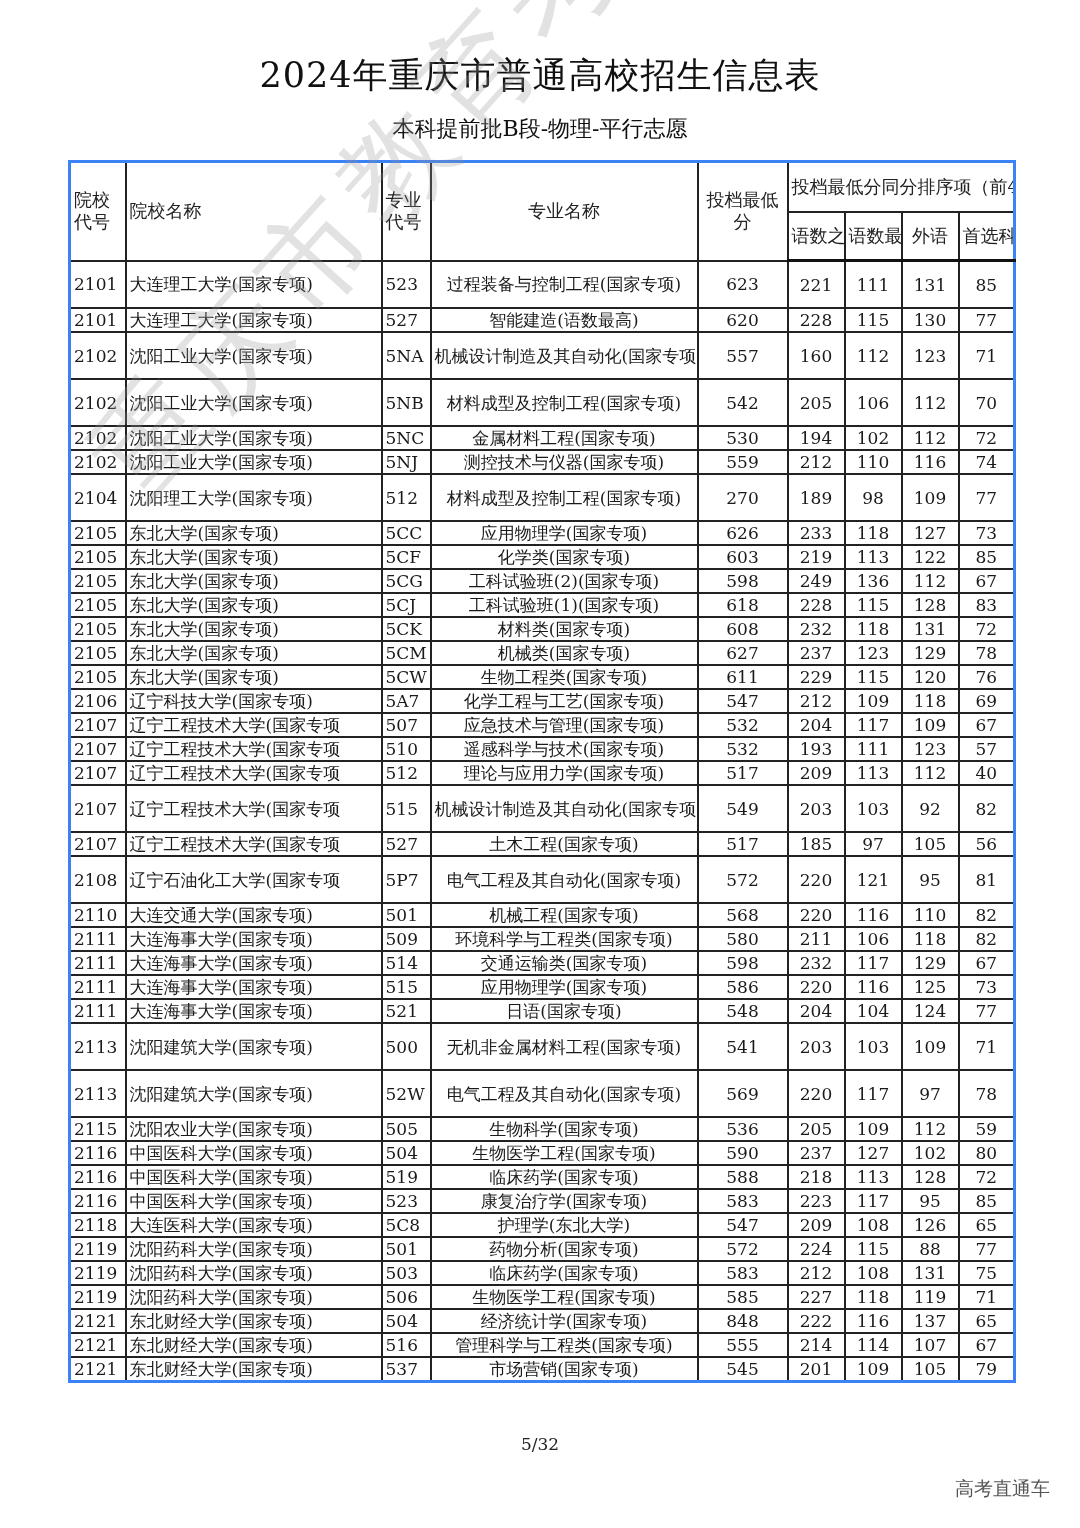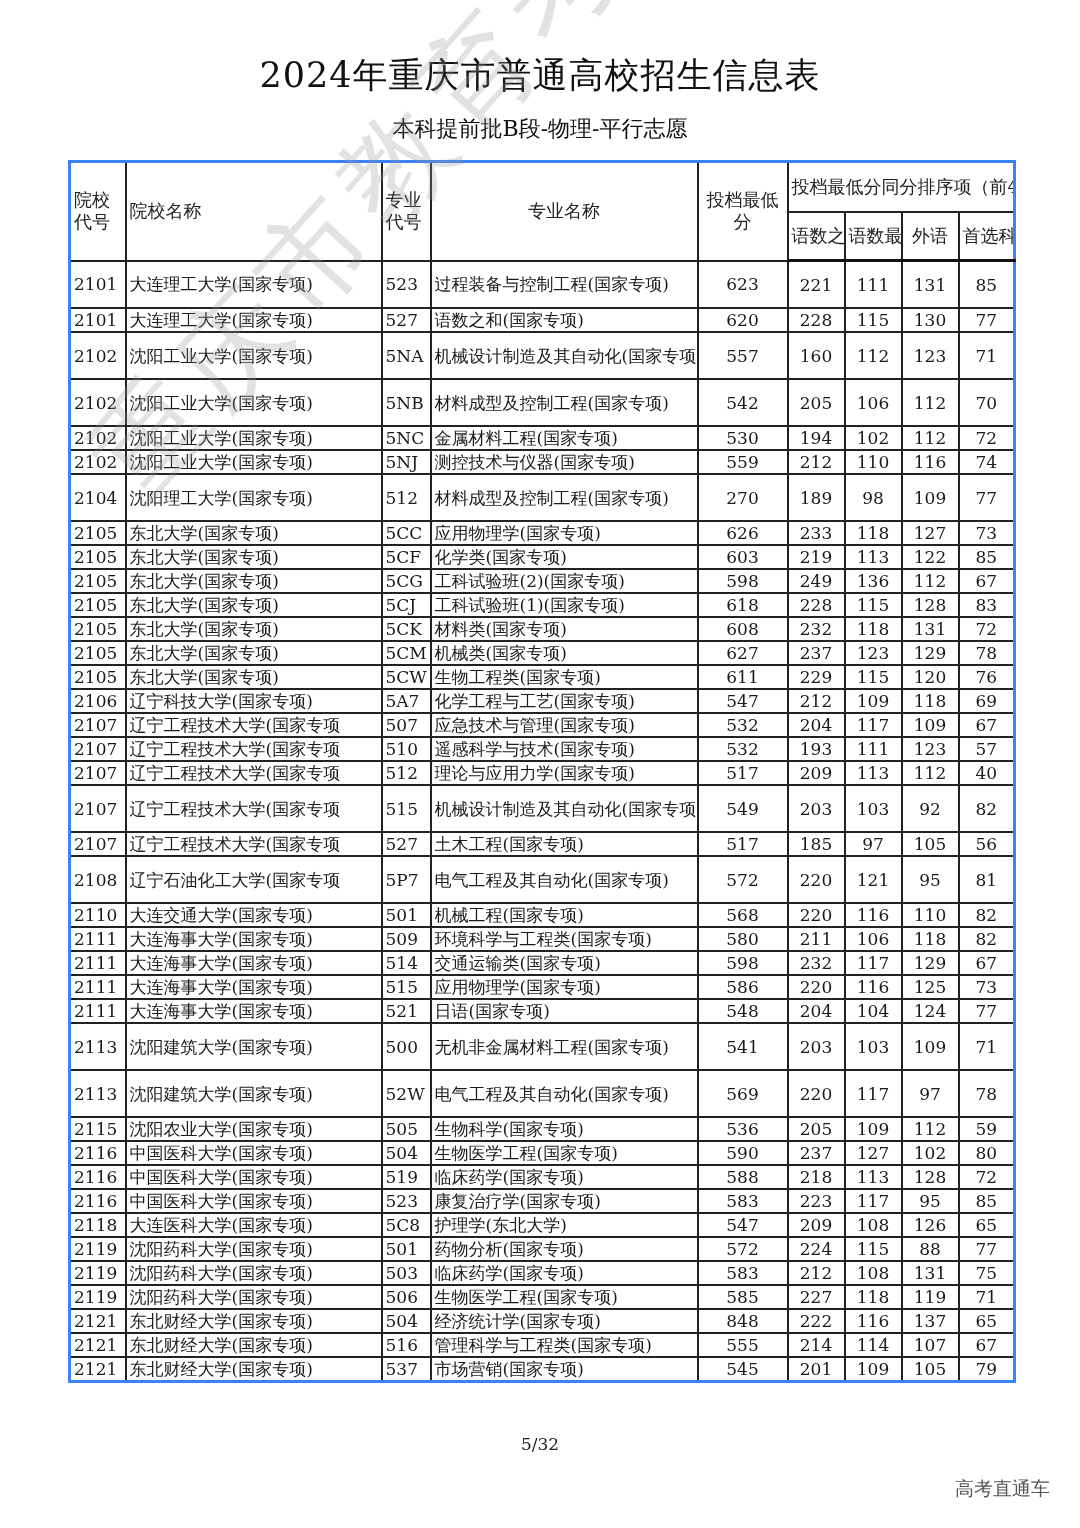--- a/index.html
+++ b/index.html
@@ -14,21 +14,21 @@
     table.grid th, table.grid td { border: 2px solid #222; padding: 0 3px; font-weight: normal;
                  font-size: 17px; line-height: 22px; overflow: hidden; white-space: nowrap; }
     table.grid th { color: #222; font-size: 18px; line-height: 22px; }
     th.h-top { height: 48px; text-align: center; vertical-align: middle; white-space: normal; }
     th.h-sub { height: 46px; text-align: center; white-space: normal; }
     th.left { text-align: left; }
     th.center { text-align: center; }
     table.grid thead tr:last-child th { border-bottom: 3px solid #111; }
     td.num { text-align: center; }
     td.code { text-align: left; }
-    td.major { text-align: left; white-space: normal; line-height: 23px; }
+    td.major { text-align: center; white-space: normal; line-height: 23px; }
     tr.single td { height: 20.6px; }
     tr.double td { height: 45px; }
     .watermark { position: absolute; left: 170px; top: 380px; font-size: 110px;
                  color: rgba(150,150,150,0.28); transform: rotate(-48deg);
                  transform-origin: left bottom; white-space: nowrap; pointer-events: none;
                  letter-spacing: 12px; }
     .page-num { position: absolute; top: 1434px; left: 0; width: 1080px; text-align: center;
                 font-size: 17px; color: #222; }
     .brand { position: absolute; top: 1476px; right: 30px; font-size: 19px;
              font-family: Liberation Mono, monospace; color: #555; }
@@ -76,21 +76,21 @@
         <td class="num">623</td>
         <td class="num">221</td>
         <td class="num">111</td>
         <td class="num">131</td>
         <td class="num">85</td>
       </tr>
       <tr class="single">
         <td class="code">2101</td>
         <td class="code">大连理工大学(国家专项)</td>
         <td class="code">527</td>
-        <td class="major">语数之和(国家专项)</td>
+        <td class="major">智能建造(语数最高)</td>
         <td class="num">620</td>
         <td class="num">228</td>
         <td class="num">115</td>
         <td class="num">130</td>
         <td class="num">77</td>
       </tr>
       <tr class="double">
         <td class="code">2102</td>
         <td class="code">沈阳工业大学(国家专项)</td>
         <td class="code">5NA</td>

